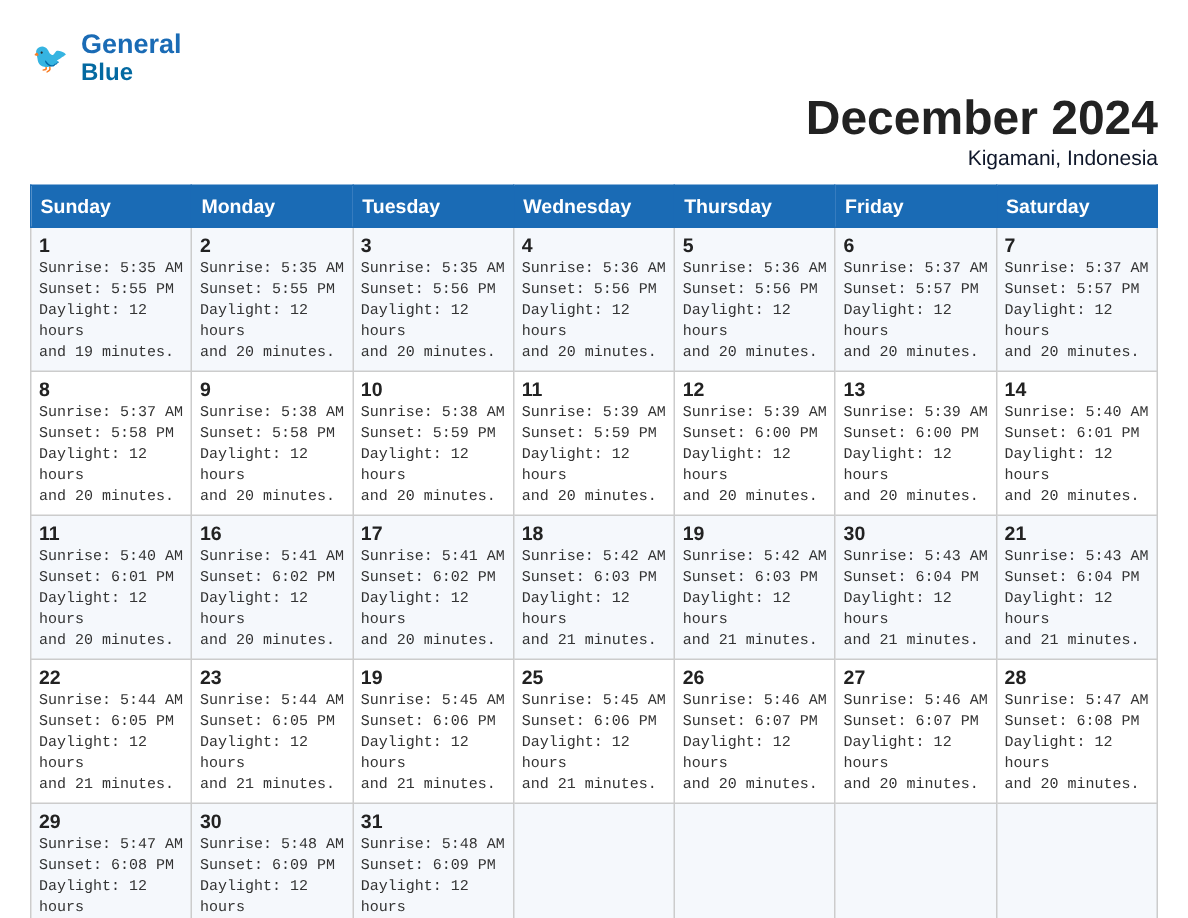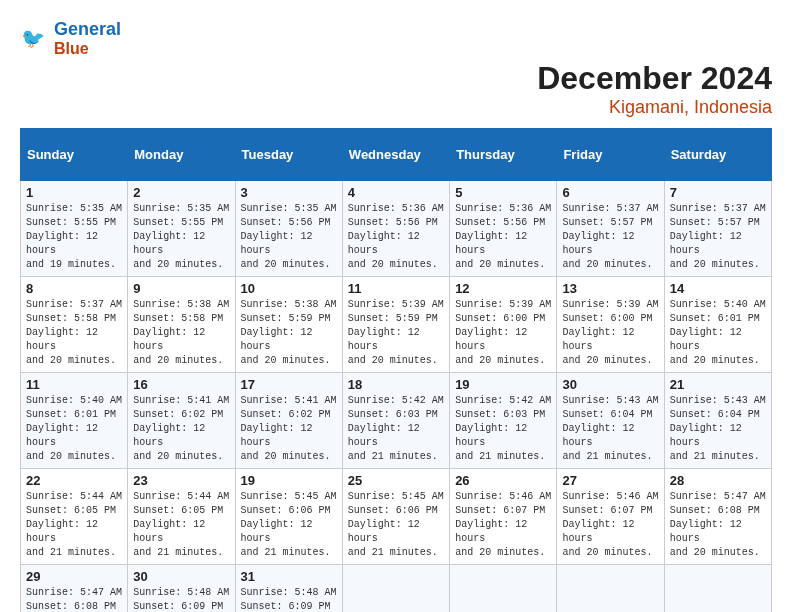--- a/index.html
+++ b/index.html
@@ -38,33 +38,33 @@
     .title-section {
       text-align: right;
       margin-top: 40px;
     }
     .month-title {
       font-size: 32px;
       font-weight: bold;
       color: #222;
     }
     .location {
-      font-size: 18px;
-      color: #c2410c;
+      font-size: 14px;
+      color: #0f172a;
     }
     table {
       width: 100%;
       border-collapse: collapse;
       table-layout: fixed;
     }
     thead tr th {
       background-color: #1a6bb5;
       color: #fff;
       text-align: left;
-      padding: 18px 6px;
+      padding: 6px 6px;
       font-size: 13px;
       font-weight: bold;
       border: 1px solid #1a6bb5;
     }
     tbody tr td {
       vertical-align: top;
       border: 1px solid #ccc;
       padding: 4px 5px;
       font-size: 10px;
       color: #333;
@@ -98,21 +98,21 @@
 </head>
 <body>
 
 <div class="header">
   <div class="logo">
     <svg class="logo-bird" viewBox="0 0 40 40" xmlns="http://www.w3.org/2000/svg">
       <text x="2" y="28" font-size="26" fill="#1a6bb5">🐦</text>
     </svg>
     <div class="logo-text">
       <div><span>General</span></div>
-      <div style="color:#c2410c;font-size:16px;">Blue</div>
+      <div style="color:#0369a1;font-size:16px;">Blue</div>
     </div>
   </div>
   <div class="title-section">
     <div class="month-title">December 2024</div>
     <div class="location">Kigamani, Indonesia</div>
   </div>
 </div>
 
 <table>
   <thead>

